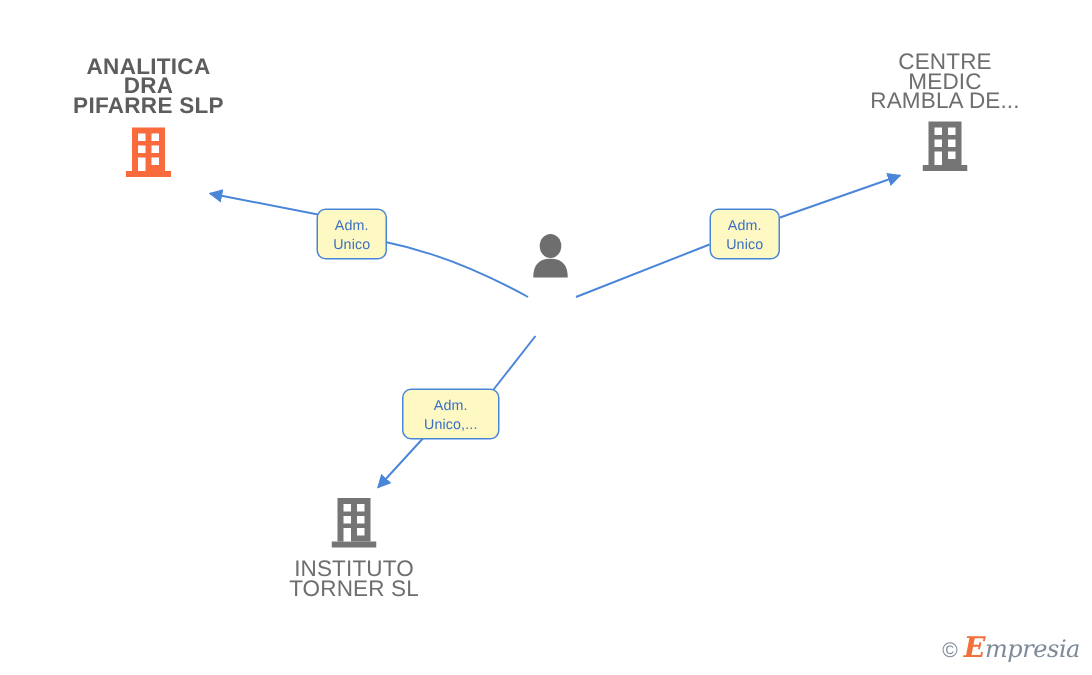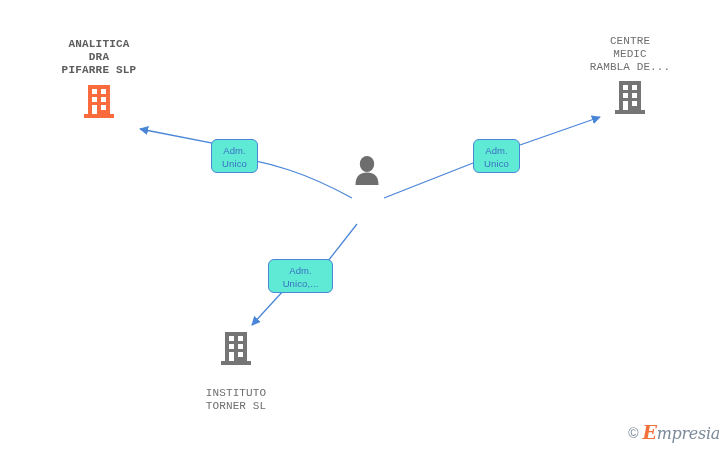--- a/index.html
+++ b/index.html
@@ -8,42 +8,41 @@
     background:#ffffff;
     font-family:"Liberation Sans","DejaVu Sans",sans-serif;
     overflow:hidden;
     position:relative;
   }
   #graph{position:absolute;inset:0;width:728px;height:450px;}
 
   .node{position:absolute;text-align:center;}
 
   .node-label{
-    font-size:11px;
+    font-size:15px;
     line-height:13px;
     color:#6e6e6e;
     white-space:pre-line;
     letter-spacing:0.1px;
-    font-family:Liberation Mono, monospace;
   }
   .node-label.bold{
     font-weight:bold;
     color:#5d5d5d;
     letter-spacing:0.2px;
   }
 
   .icon-wrap{display:flex;justify-content:center;align-items:flex-end;}
 
   
   .edge-label{
     position:absolute;
     box-sizing:border-box;
     border:1.4px solid #4a86d8;
     border-radius:6px;
-    background:#5eead4;
+    background:#fef9c3;
     color:#3b6fc4;
     font-size:9.5px;
     line-height:13px;
     text-align:center;
     padding:4px 3px 3px 3px;
     white-space:pre-line;
     letter-spacing:0.1px;
   }
 
   
@@ -144,21 +143,21 @@
       <rect x="4" y="1" width="22" height="29" fill="#757575"></rect>
       <rect x="0" y="30" width="30" height="4" fill="#757575"></rect>
       <rect x="8" y="5" width="5" height="5" fill="#ffffff"></rect>
       <rect x="17" y="5" width="5" height="5" fill="#ffffff"></rect>
       <rect x="8" y="13" width="5" height="5" fill="#ffffff"></rect>
       <rect x="17" y="13" width="5" height="5" fill="#ffffff"></rect>
       <rect x="17" y="21" width="5" height="5" fill="#ffffff"></rect>
       <rect x="8" y="21" width="5" height="9" fill="#ffffff"></rect>
     </svg>
   </div>
-  <div class="node-label" style="margin-top:20px;">INSTITUTO
+  <div class="node-label" style="margin-top:6px;">INSTITUTO
 TORNER SL</div>
 </div>
 
 <div class="edge-label" style="left:211px;top:139px;width:47px;height:34px;">Adm.
 Unico</div>
 
 <div class="edge-label" style="left:473px;top:139px;width:47px;height:34px;">Adm.
 Unico</div>
 
 <div class="edge-label" style="left:268px;top:259px;width:65px;height:34px;">Adm.

